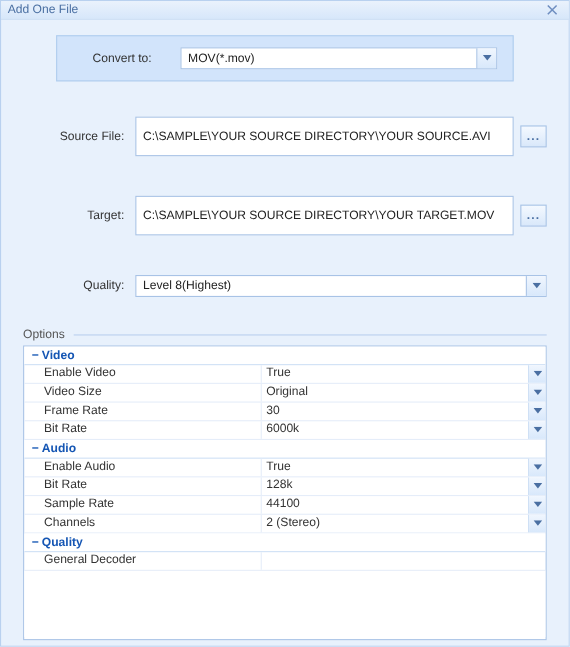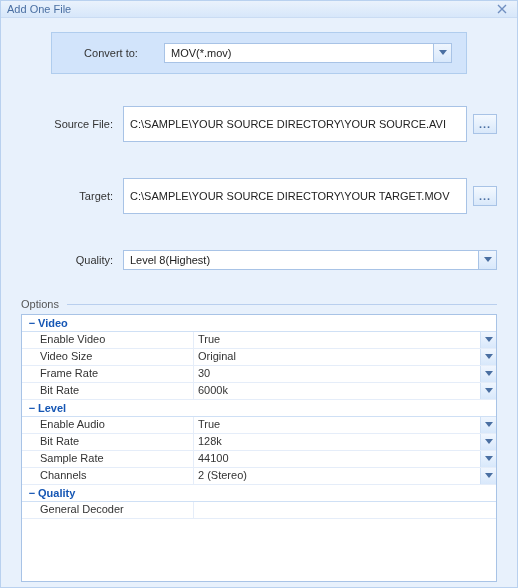--- a/index.html
+++ b/index.html
@@ -18,21 +18,21 @@
 .row { display: flex; align-items: center; margin: 18px 0; }
 .row .lbl { width: 92px; text-align: right; margin-right: 10px; color: #333; }
 .text-input { flex: 1; height: 36px; border: 1px solid #a8c3e6; background: #fff; padding: 0 6px; color: #222; outline: none; }
 .browse-btn { width: 24px; height: 20px; margin-left: 6px; border: 1px solid #a8c3e6; background: linear-gradient(#f4f9ff,#d9e8fa); display: flex; align-items: center; justify-content: center; cursor: pointer; color:#4a6fa2; letter-spacing:1px; font-weight:bold; }
 .options-header { display: flex; align-items: center; margin: 10px 0 4px 0; color:#555; }
 .options-header .line { flex: 1; height: 1px; background: #b9cfee; margin-left: 8px; }
 .grid { border: 1px solid #a8c3e6; background: #fff; height: 268px; overflow: hidden; }
 .sec-header { background: #fff; border-bottom: 1px solid #cfe0f5; display: flex; align-items: center; padding: 2px 4px; color: #1556b4; font-weight: bold; }
 .sec-header .tw { width: 12px; display:inline-flex; justify-content:center; color:#1556b4; cursor:pointer; }
 .prop-row { display: flex; align-items: stretch; border-bottom: 1px solid #e5edf9; height: 17px; }
-.prop-row .pname { width: 172px; padding: 1px 4px 1px 18px; color:#333; border-right: 1px solid #e5edf9; }
+.prop-row .pname { width: 216px; padding: 1px 4px 1px 18px; color:#333; border-right: 1px solid #e5edf9; }
 .prop-row .pval { flex: 1; display: flex; }
 .prop-row .pval .txt { flex:1; padding: 1px 4px; color:#333; }
 .prop-row .pval .dd { width: 16px; background: linear-gradient(#f0f6fe,#d8e8fb); border-left:1px solid #cfe0f5; display:flex; align-items:center; justify-content:center; cursor:pointer; }
 .grid-fill { background:#fff; height: 60px; }
 .status-box { margin-top: 10px; height: 36px; border: 1px solid #b0cdee; background: #dcebfc; }
 .button-bar { display:flex; justify-content:center; gap: 28px; margin-top: 14px; position:relative; }
 .btn { width: 86px; height: 24px; border: 1px solid #8aa9d2; background: linear-gradient(#f4f9ff,#d9e8fa); cursor:pointer; display:flex; align-items:center; justify-content:center; color:#333; }
 .btn.ok { background: linear-gradient(#fff0b0,#ffd34a,#ffb820); border-color:#c99a1a; color:#5a4200; font-weight:normal; }
 .btn.ok .u { text-decoration: underline; }
 .cursor { position:absolute; left: 216px; top: 12px; pointer-events:none; }
@@ -139,21 +139,21 @@
             <span class="dd">
               <svg width="8" height="6" viewBox="0 0 8 6">
                 <path d="M0 0 L8 0 L4 5 Z" fill="#4a6fa2"></path>
               </svg>
             </span>
           </div>
         </div>
 
       <div class="sec-header">
         <span class="tw">−</span>
-        <span>Level</span>
+        <span>Audio</span>
       </div>
       <div class="prop-row">
           <div class="pname">Enable Audio</div>
           <div class="pval">
             <span class="txt">True</span>
             <span class="dd">
               <svg width="8" height="6" viewBox="0 0 8 6">
                 <path d="M0 0 L8 0 L4 5 Z" fill="#4a6fa2"></path>
               </svg>
             </span>

